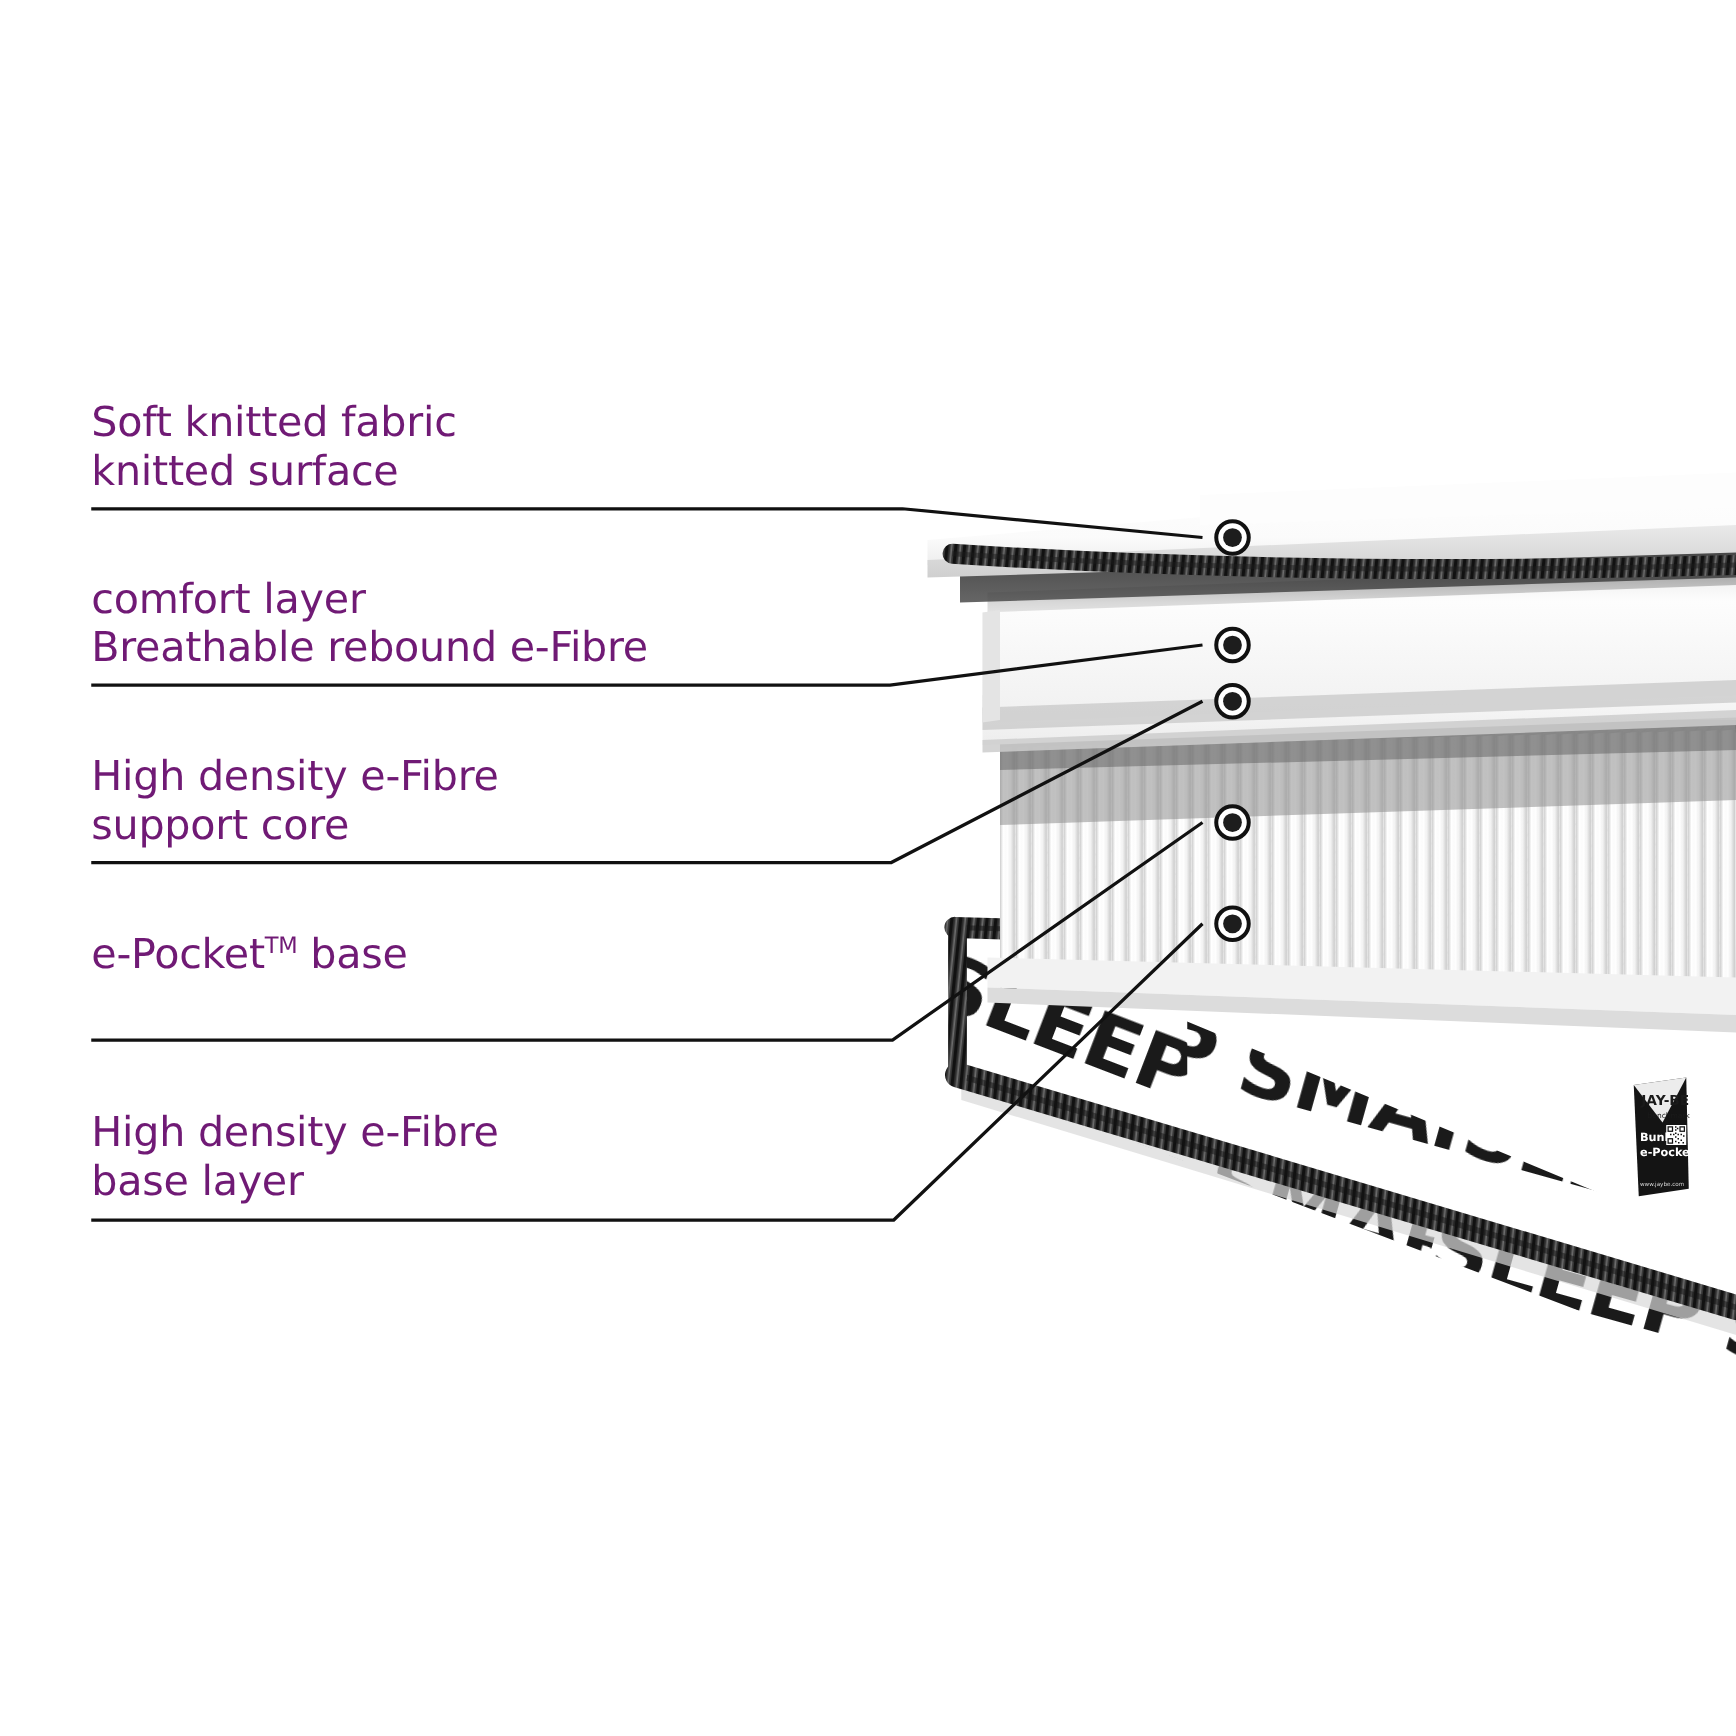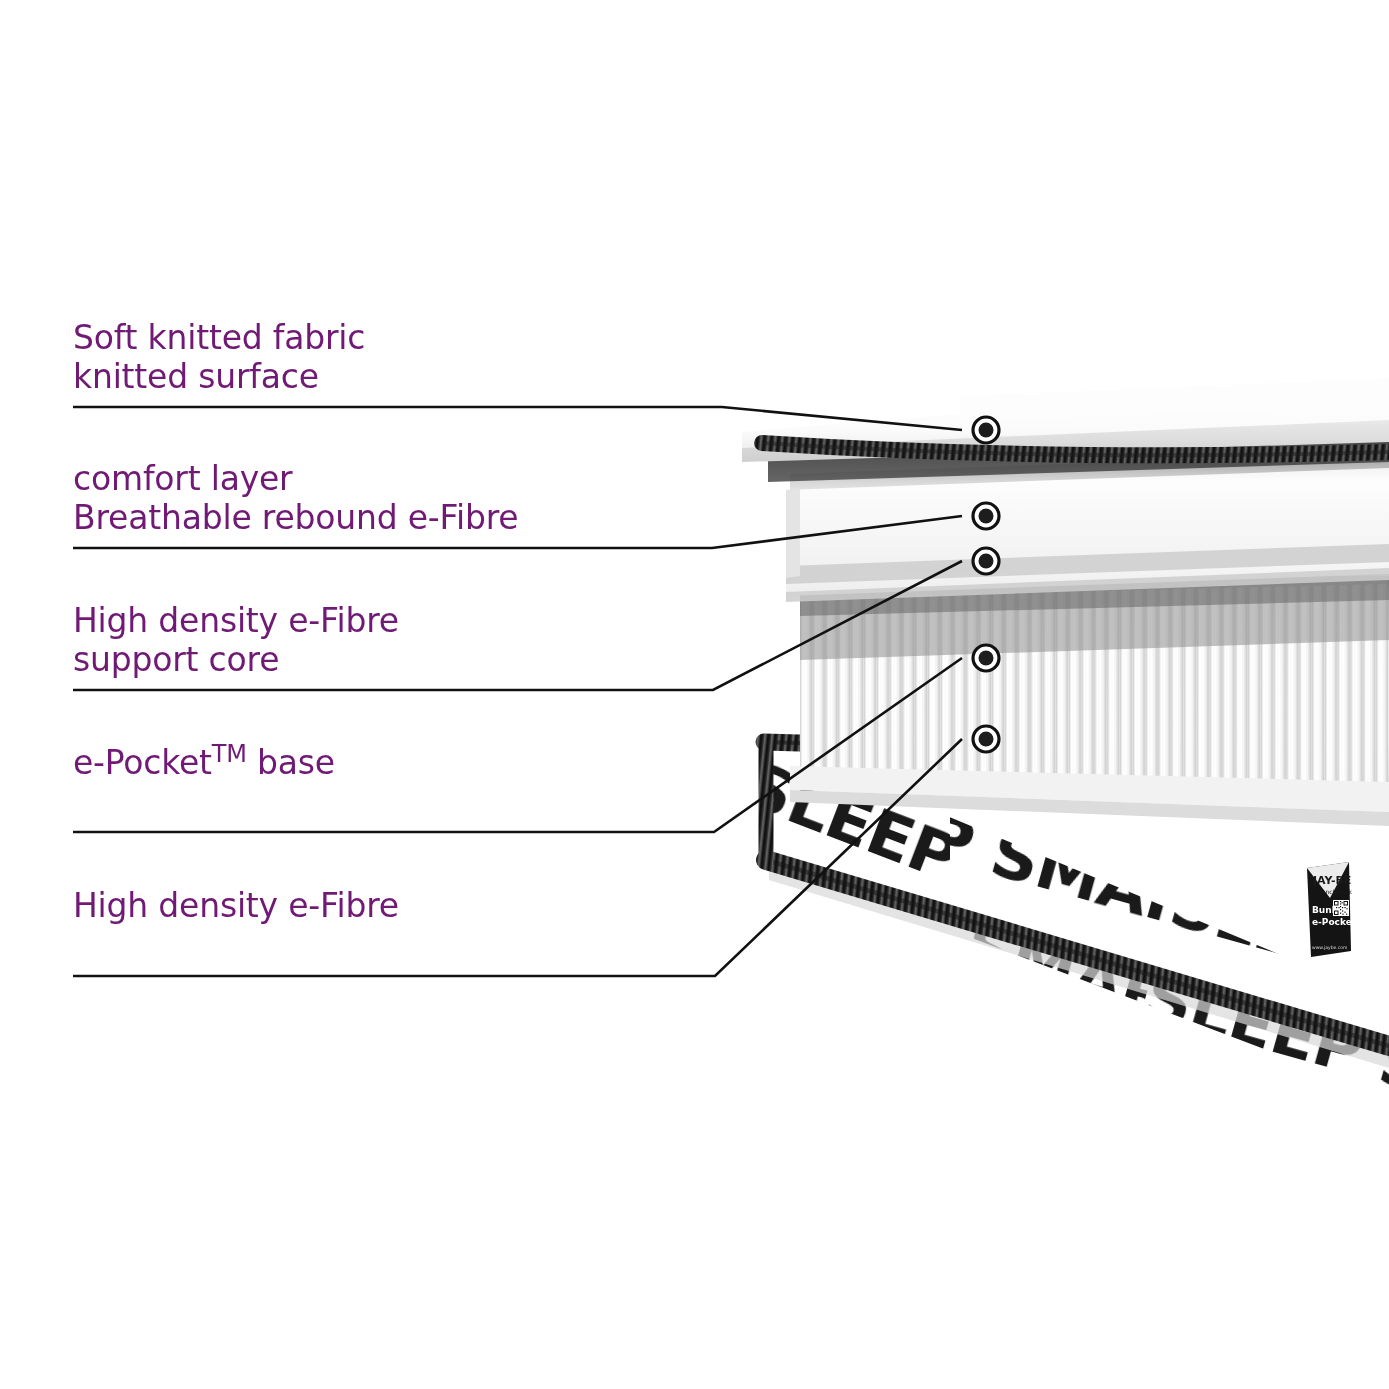--- a/index.html
+++ b/index.html
@@ -18,21 +18,21 @@
   .callout .lbl{
     font-family:"DejaVu Sans", sans-serif;
     font-size:33px;
     line-height:39px;
     font-weight:400;
     color:#701a75;
     letter-spacing:-0.2px;
     white-space:nowrap;
   }
   .callout .lbl .sup{
-    font-size:24px;
+    font-size:18px;
     vertical-align:super;
     line-height:0;
   }
 
   
   svg.layer{position:absolute;left:0;top:0;width:1389px;height:1389px;}
   svg.art{pointer-events:none;}
 
   .dot-ring{fill:#ffffff;stroke:#111111;stroke-width:3.2;}
   .dot-core{fill:#1d1d1d;}
@@ -402,15 +402,16 @@
     <div class="lbl">High density e-Fibre</div>
     <div class="lbl">support core</div>
   </div>
 
   <div class="callout" style="left:73px; top:743px;">
     <div class="lbl"><span>e-Pocket</span><span class="sup">TM</span><span> base</span></div>
   </div>
 
   <div class="callout" style="left:73px; top:886px;">
     <div class="lbl">High density e-Fibre</div>
+    <div class="lbl">base layer</div>
   </div>
 
 </div>
 
 </body></html>

